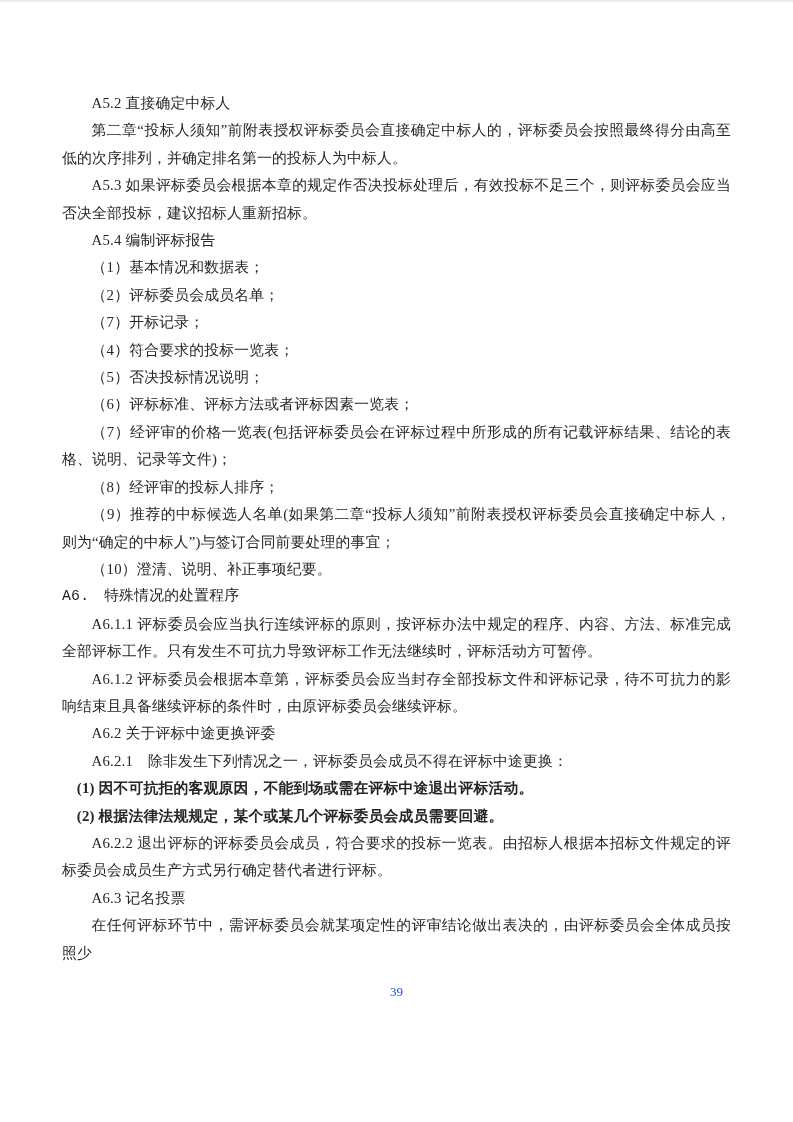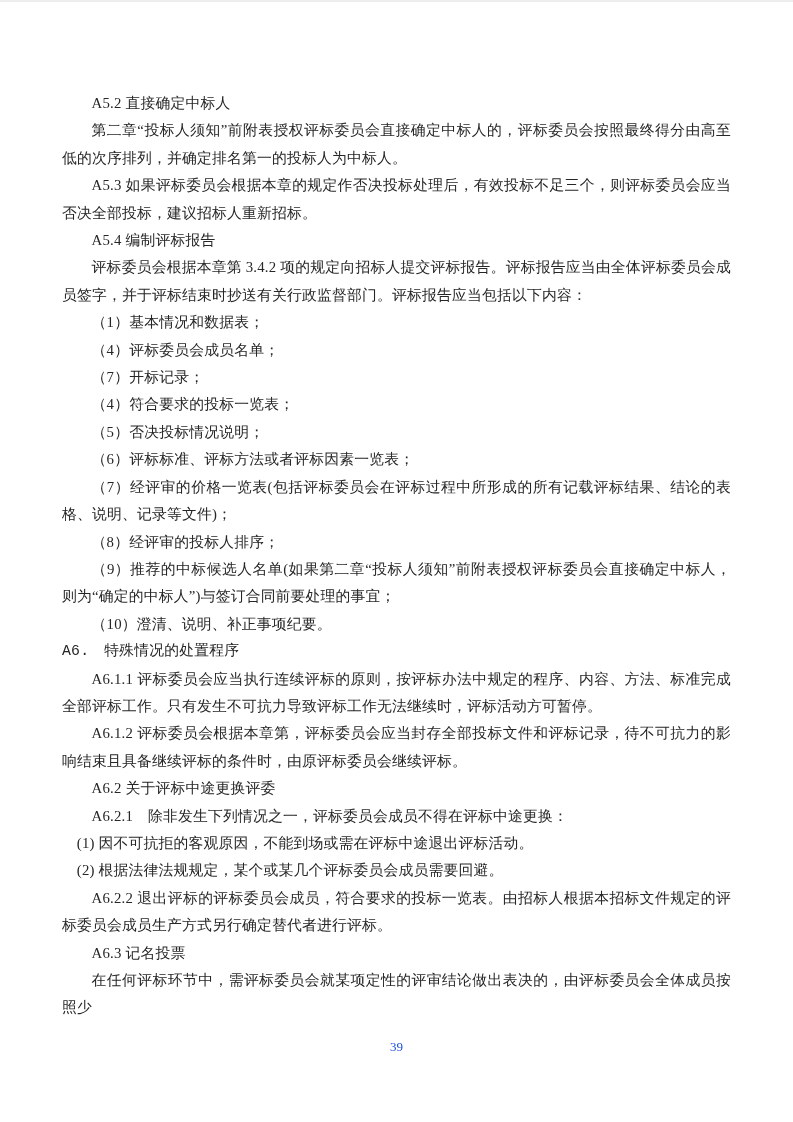--- a/index.html
+++ b/index.html
@@ -25,41 +25,40 @@
   .doc-body p {
     margin: 0;
     font-size: 14.8px;
     line-height: 27.4px;
     text-align: justify;
     text-indent: 2em;
     letter-spacing: 0.2px;
     word-break: break-all;
   }
   .doc-body p.ind0 { text-indent: 0; font-family: Liberation Mono, monospace; }
-  .doc-body p.ind1 { text-indent: 1em; }
+  .doc-body p.ind1 { text-indent: 1em; font-weight: bold; }
   .pageno {
     margin-top: 16px;
     text-align: center;
     font-size: 13px;
     line-height: 18px;
     color: #1d4ed8;
   }
 </style>
 </head>
 <body>
 
 <main class="page">
   <section class="doc-body" id="doc-body">
       <p>A5.2 直接确定中标人</p>
       <p>第二章“投标人须知”前附表授权评标委员会直接确定中标人的，评标委员会按照最终得分由高至低的次序排列，并确定排名第一的投标人为中标人。</p>
       <p>A5.3 如果评标委员会根据本章的规定作否决投标处理后，有效投标不足三个，则评标委员会应当否决全部投标，建议招标人重新招标。</p>
       <p>A5.4 编制评标报告</p>
-      <p>评标委员会根据本章第 3.4.2 项的规定向招标人提交评标报告。评标报告应当由全体评标委员会成员签字，并于评标结束时抄送有关行政监督部门。评标报告应当包括以下内容：</p>
       <p>（1）基本情况和数据表；</p>
-      <p>（4）评标委员会成员名单；</p>
+      <p>（2）评标委员会成员名单；</p>
       <p>（7）开标记录；</p>
       <p>（4）符合要求的投标一览表；</p>
       <p>（5）否决投标情况说明；</p>
       <p>（6）评标标准、评标方法或者评标因素一览表；</p>
       <p>（7）经评审的价格一览表(包括评标委员会在评标过程中所形成的所有记载评标结果、结论的表格、说明、记录等文件)；</p>
       <p>（8）经评审的投标人排序；</p>
       <p>（9）推荐的中标候选人名单(如果第二章“投标人须知”前附表授权评标委员会直接确定中标人，则为“确定的中标人”)与签订合同前要处理的事宜；</p>
       <p>（10）澄清、说明、补正事项纪要。</p>
       <p class="ind0">A6.　特殊情况的处置程序</p>
       <p>A6.1.1 评标委员会应当执行连续评标的原则，按评标办法中规定的程序、内容、方法、标准完成全部评标工作。只有发生不可抗力导致评标工作无法继续时，评标活动方可暂停。</p>

